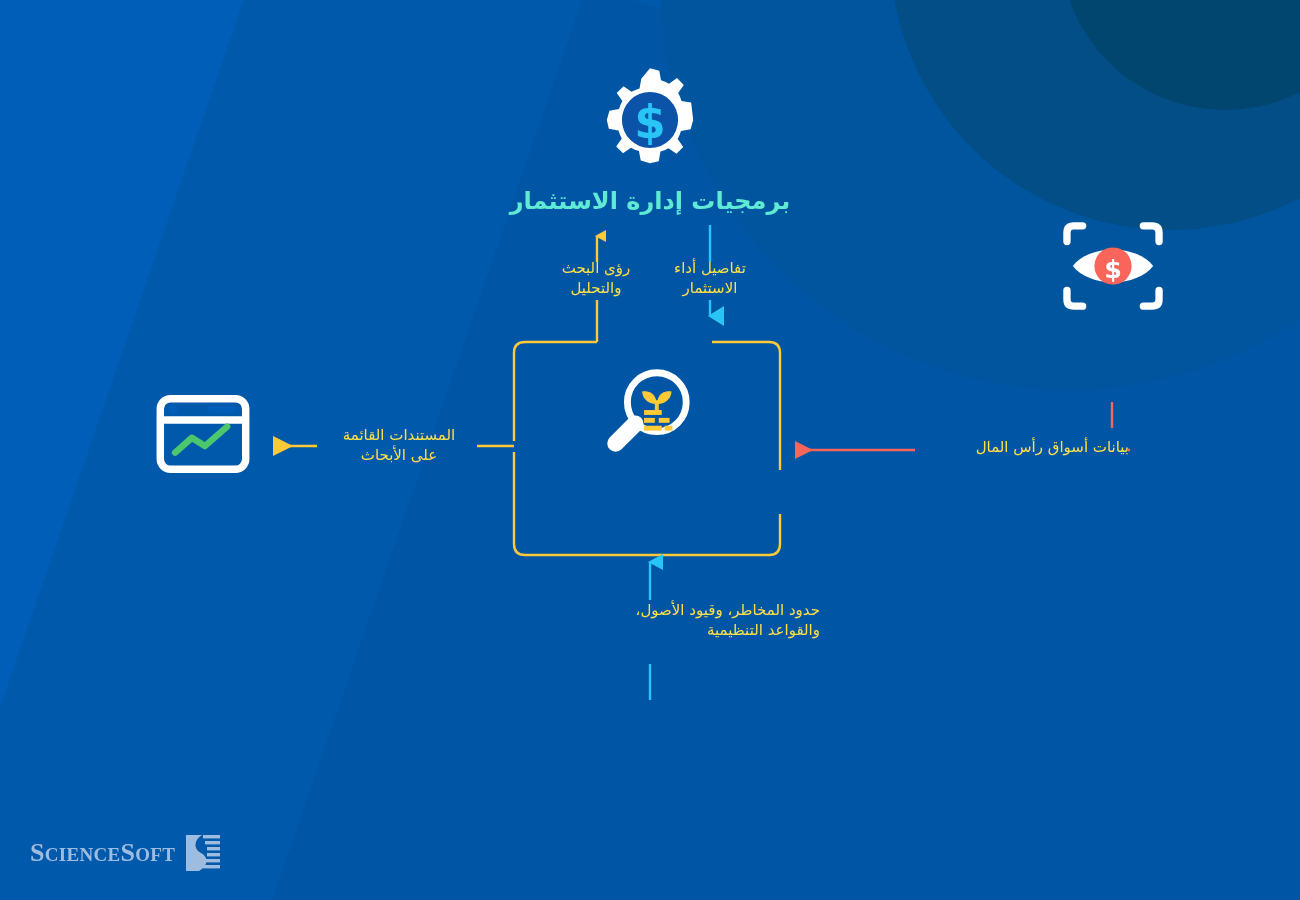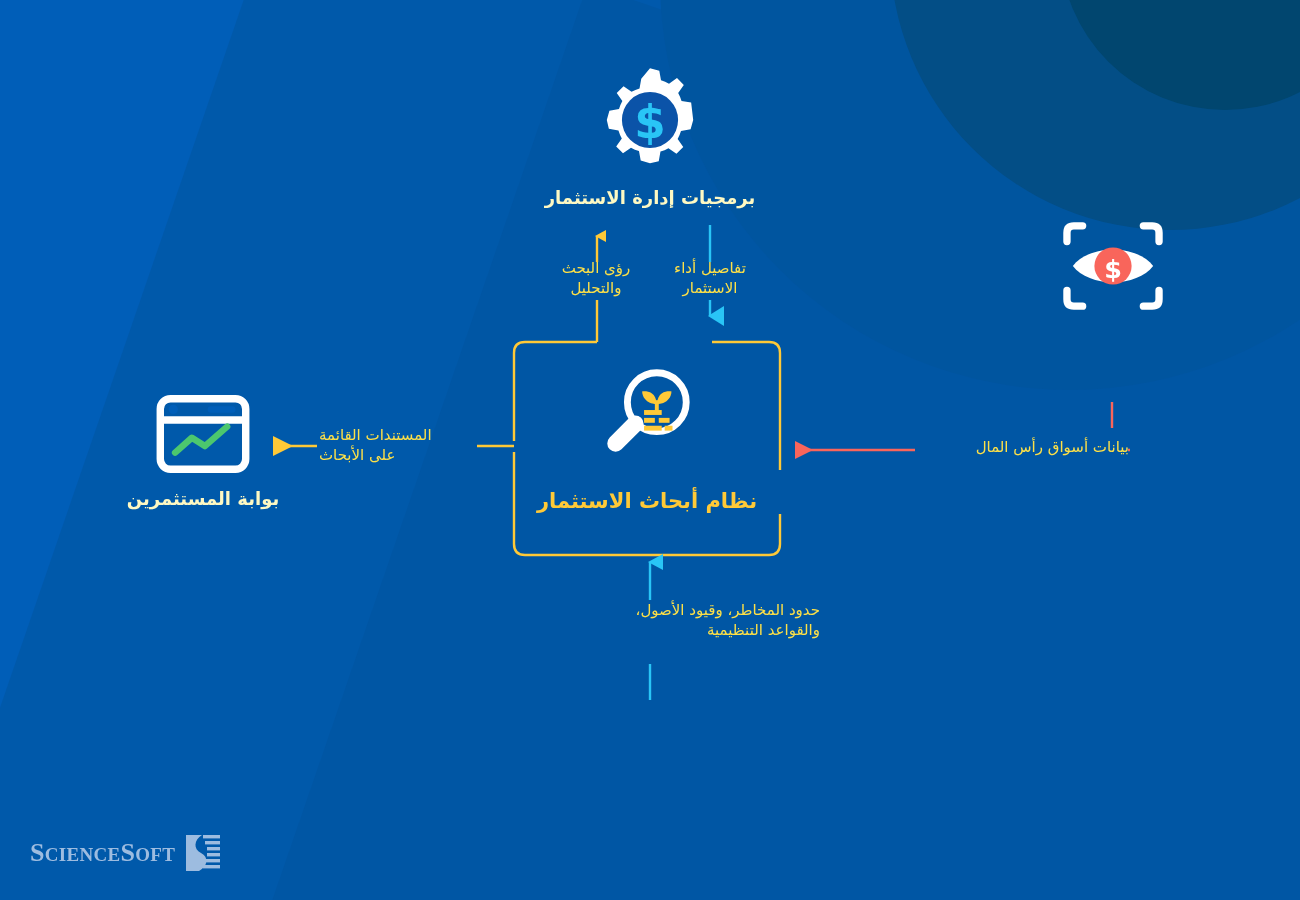--- a/index.html
+++ b/index.html
@@ -28,21 +28,21 @@
   }
   .bg-diag2{
     position:absolute;top:-400px;left:720px;width:1200px;height:1700px;
     background:#00529A;opacity:.40;
     transform:rotate(19deg);transform-origin:top left;
   }
 
   
   .node{position:absolute;text-align:center;}
   .node .caption{
-    color:#fef9c3;font-weight:bold;font-size:18px;line-height:1.3;
+    color:#5eead4;font-weight:bold;font-size:24px;line-height:1.3;
     white-space:pre-line;
   }
   .icon-wrap{display:flex;justify-content:center;align-items:center;}
 
   
   #center-box{
     position:absolute;left:513px;top:341px;width:268px;height:215px;
   }
   #center-caption{
     position:absolute;left:0;right:0;top:148px;
@@ -152,21 +152,20 @@
   <div class="node" style="left:78px;top:395px;width:250px;">
     <div class="icon-wrap">
       <svg width="94" height="78" viewBox="0 0 100 84" xmlns="http://www.w3.org/2000/svg">
         <rect x="4" y="4" width="92" height="76" rx="11" ry="11" fill="none" stroke="#FFFFFF" stroke-width="8"></rect>
         <path d="M4 27 L96 27" stroke="#FFFFFF" stroke-width="8"></path>
         <circle cx="18" cy="15.5" r="5" fill="#005EB8"></circle>
         <rect x="55" y="12" width="30" height="7" rx="3.5" fill="#005EB8"></rect>
         <path d="M20 62 L38 46 L52 55 L76 34" fill="none" stroke="#4CC76E" stroke-width="7" stroke-linecap="round" stroke-linejoin="round"></path>
       </svg>
     </div>
-    <div class="caption" style="margin-top:14px;">بوابة المستثمرين</div>
   </div>
 
 
   <div id="center-box">
     <div id="center-icon">
       <svg width="102" height="102" viewBox="0 0 104 104" xmlns="http://www.w3.org/2000/svg">
         <circle cx="62" cy="42" r="30" fill="none" stroke="#FFFFFF" stroke-width="7"></circle>
         <path d="M40 64 L20 84" stroke="#FFFFFF" stroke-width="17" stroke-linecap="round"></path>
 
         <path d="M62 44 C62 44 48 44 47 31 C47 31 61 28 62 44 Z" fill="#FFC937"></path>
@@ -178,32 +177,31 @@
         <rect x="64" y="58" width="11" height="5" fill="#FFC937"></rect>
         <rect x="49" y="56" width="26" height="0" fill="#FFC937"></rect>
         <rect x="47" y="56" width="14" height="0" fill="#FFC937"></rect>
         <rect x="46" y="54" width="14" height="0" fill="#FFC937"></rect>
         <rect x="61" y="50" width="0" height="0" fill="#FFC937"></rect>
         <rect x="48" y="54" width="0" height="0" fill="#FFC937"></rect>
         <rect x="49" y="66" width="18" height="5" fill="#FFC937"></rect>
         <rect x="70" y="66" width="8" height="5" fill="#FFC937"></rect>
       </svg>
     </div>
-    <div id="center-caption">نظام أبحاث الاستثمار</div>
   </div>
 
   <div class="edge-label" style="left:541px;top:258px;width:110px;text-align:center;">رؤى البحث
 والتحليل</div>
 
   <div class="edge-label" style="left:655px;top:258px;width:110px;text-align:center;">تفاصيل أداء
 الاستثمار</div>
 
   <div class="edge-label" style="left:915px;top:437px;width:214px;text-align:right;">بيانات أسواق رأس المال</div>
 
-  <div class="edge-label" style="left:319px;top:425px;width:160px;text-align:left;">المستندات القائمة
+  <div class="edge-label" style="left:319px;top:425px;width:160px;text-align:center;">المستندات القائمة
 على الأبحاث</div>
 
   <div class="edge-label" style="left:480px;top:600px;width:340px;text-align:right;">حدود المخاطر، وقيود الأصول،
 والقواعد التنظيمية</div>
 
   <div id="logo">
     <svg width="38" height="40" viewBox="0 0 38 40" xmlns="http://www.w3.org/2000/svg">
       <path d="M2 2 L18 2 C10 7 9 16 17 20 C25 24 24 33 15 38 L2 38 Z" fill="#9DBCE0"></path>
       <g fill="#9DBCE0">
         <rect x="19" y="2" width="17" height="3.4"></rect>

